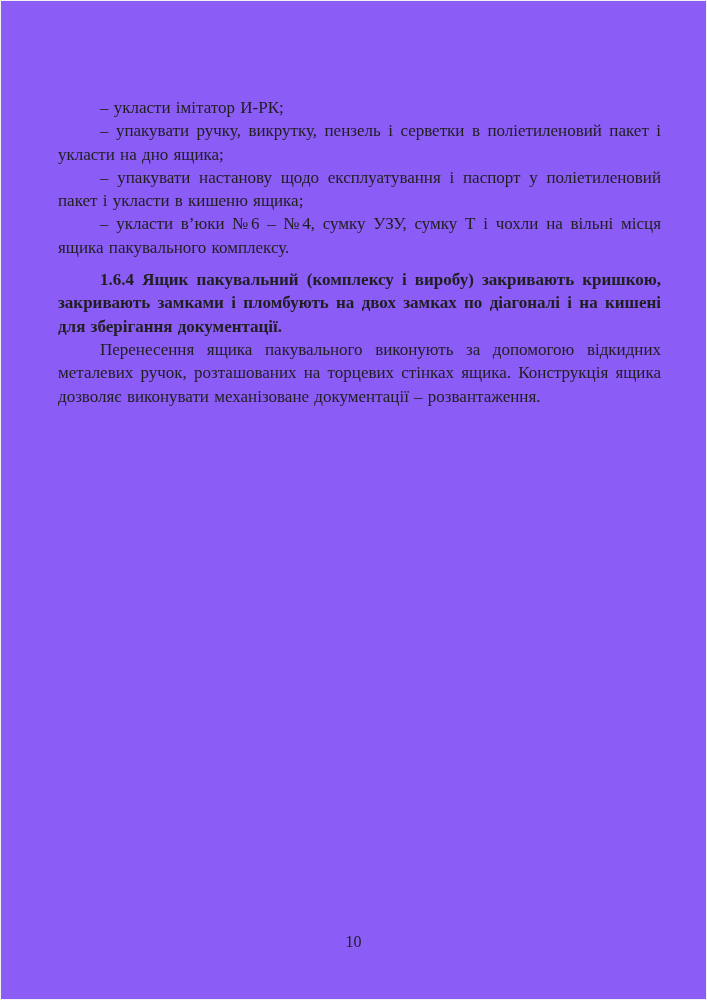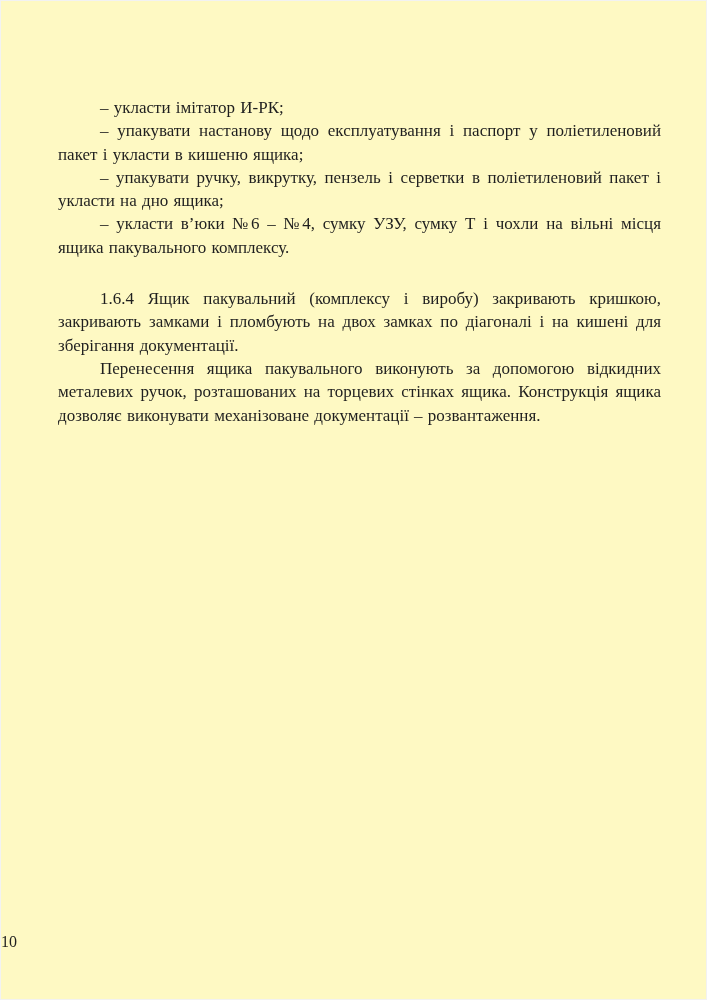--- a/index.html
+++ b/index.html
@@ -5,21 +5,21 @@
   html, body {
     margin: 0;
     padding: 0;
     background: #e8e8e8;
   }
   .page {
     position: relative;
     width: 707px;
     height: 1000px;
     margin: 0 auto;
-    background: #fef9c3;
+    background: #8b5cf6;
     box-sizing: border-box;
     border: 1px solid #f2f2f2;
     font-family: "Liberation Serif", "DejaVu Serif", serif;
     color: #1f1f1f;
     overflow: hidden;
   }
   .content {
     position: absolute;
     top: 95px;
     left: 57px;
@@ -27,37 +27,39 @@
   }
   .para {
     margin: 0;
     font-size: 17px;
     line-height: 23.3px;
     text-align: justify;
     text-indent: 42px;
     word-spacing: 1px;
   }
   .para.spaced {
-    margin-top: 28px;
+    margin-top: 9px;
+    font-weight: bold;
   }
   .footer {
     position: absolute;
     top: 931px;
     left: 0;
     width: 100%;
+    text-align: center;
     font-size: 16px;
     line-height: 20px;
   }
 </style>
 </head>
 <body>
 
 <div class="page">
   <div class="content">
     <p class="para">– укласти імітатор И-РК;</p>
+    <p class="para">– упакувати ручку, викрутку, пензель і серветки в поліетиленовий пакет і укласти на дно ящика;</p>
     <p class="para">– упакувати настанову щодо експлуатування і паспорт у поліетиленовий пакет і укласти в кишеню ящика;</p>
-    <p class="para">– упакувати ручку, викрутку, пензель і серветки в поліетиленовий пакет і укласти на дно ящика;</p>
     <p class="para">– укласти в’юки №6 – №4, сумку УЗУ, сумку Т і чохли  на вільні місця ящика пакувального комплексу.</p>
     <p class="para spaced">1.6.4 Ящик пакувальний (комплексу і виробу) закривають кришкою, закривають замками і пломбують на двох замках по діагоналі і на кишені для зберігання документації.</p>
     <p class="para">Перенесення ящика пакувального виконують за допомогою відкидних металевих ручок, розташованих на торцевих стінках ящика. Конструкція ящика дозволяє виконувати механізоване документації – розвантаження.</p>
   </div>
   <div class="footer">10</div>
 </div>
 
 </body></html>

